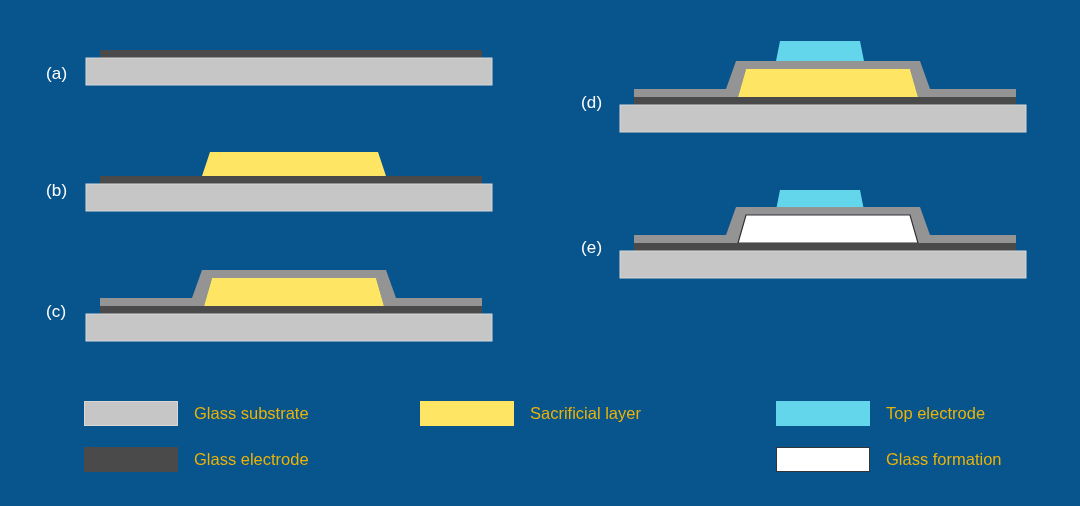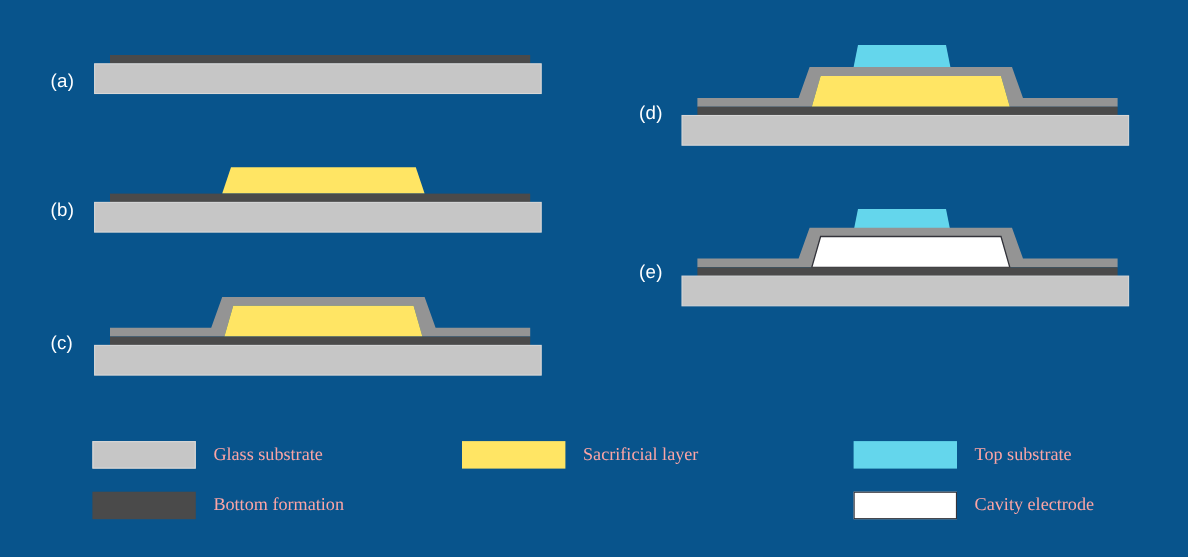--- a/index.html
+++ b/index.html
@@ -48,25 +48,25 @@
     align-items: center;
     height: 46px;
   }
   .swatch {
     width: 94px;
     height: 25px;
     box-sizing: border-box;
     flex: 0 0 auto;
   }
   .legend-text {
-    color: #fca5a5;
+    color: #eab308;
     font-size: 16.5px;
     margin-left: 16px;
     white-space: nowrap;
-    font-family: Liberation Serif, serif;
+    font-family: Liberation Sans, sans-serif;
   }
 </style>
 </head>
 <body>
 
 <div id="figure">
 
   <span class="panel-label" style="left:46px; top:64px;">(a)</span>
   <svg class="stack" style="left:86px; top:50px;" width="410" height="50" viewBox="0 0 410 50">
     <rect x="14" y="0" width="382" height="8" fill="#4a4a4a"></rect>
@@ -108,37 +108,37 @@
 
   <div class="legend">
 
     <div class="legend-col" style="left:0px;">
       <div class="legend-row">
         <div class="swatch" style="background:#c6c6c6; border:1px solid #d7d7d7;"></div>
         <span class="legend-text">Glass substrate</span>
       </div>
       <div class="legend-row">
         <div class="swatch" style="background:#4a4a4a;"></div>
-        <span class="legend-text">Bottom formation</span>
+        <span class="legend-text">Glass electrode</span>
       </div>
     </div>
 
     <div class="legend-col" style="left:336px;">
       <div class="legend-row">
         <div class="swatch" style="background:#ffe564;"></div>
         <span class="legend-text">Sacrificial layer</span>
       </div>
     </div>
 
     <div class="legend-col" style="left:692px;">
       <div class="legend-row">
         <div class="swatch" style="background:#64d6ec;"></div>
-        <span class="legend-text">Top substrate</span>
+        <span class="legend-text">Top electrode</span>
       </div>
       <div class="legend-row">
         <div class="swatch" style="background:#ffffff; border:1.5px solid #33333a;"></div>
-        <span class="legend-text">Cavity electrode</span>
+        <span class="legend-text">Glass formation</span>
       </div>
     </div>
 
   </div>
 
 </div>
 
 </body></html>

